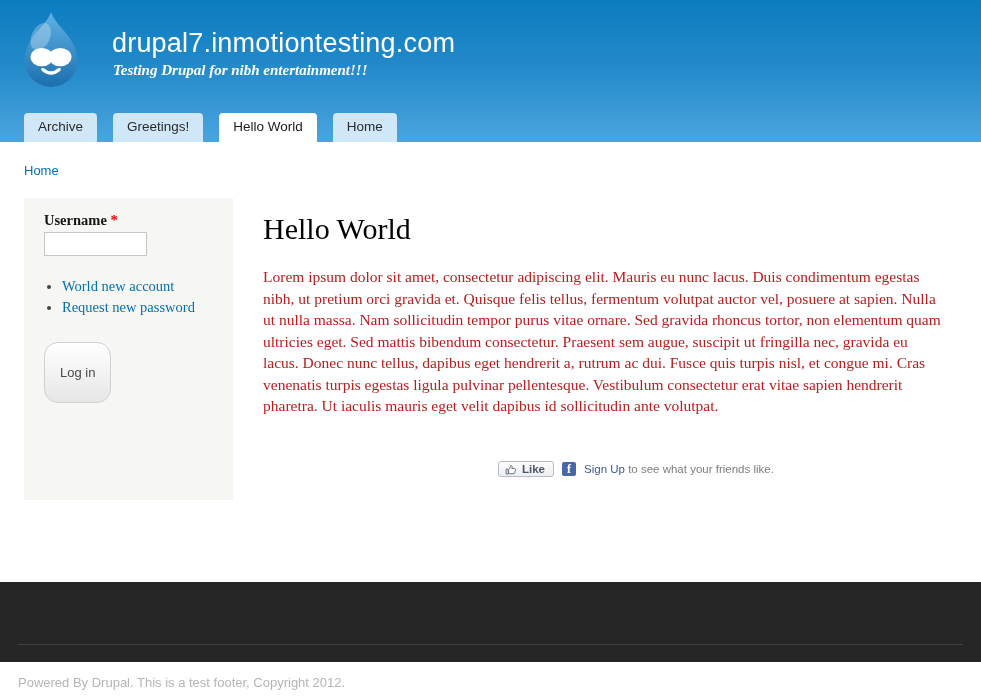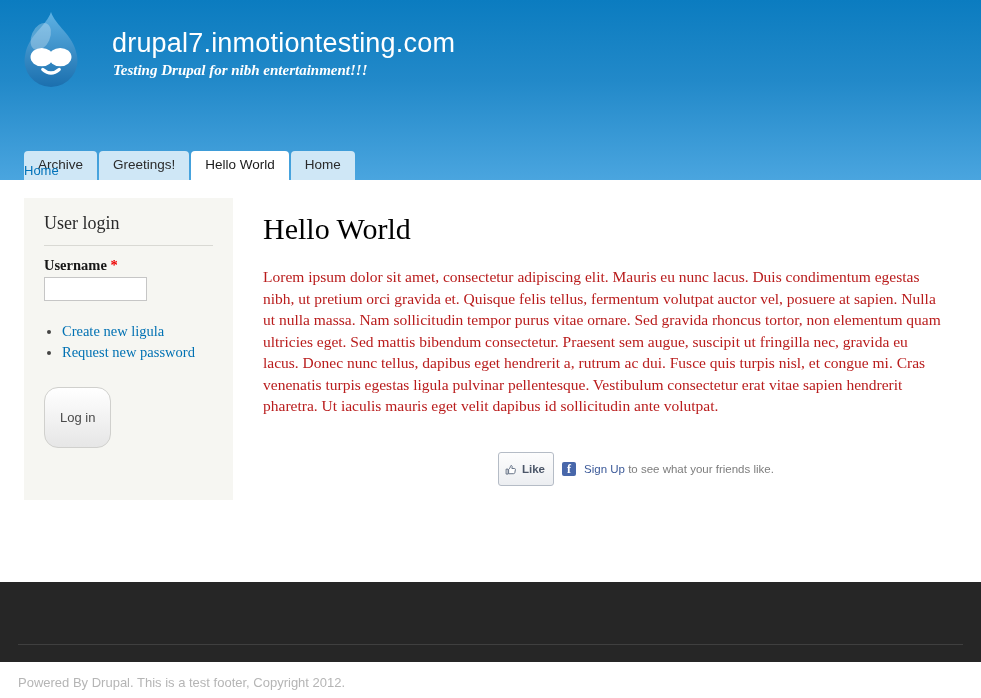--- a/index.html
+++ b/index.html
@@ -2,37 +2,37 @@
 <html><head>
 <meta charset="utf-8">
 <style>
   * { margin:0; padding:0; box-sizing:border-box; }
   html,body { background:#ffffff; }
   body { font-family:"Liberation Sans", sans-serif; }
   .page { position:relative; width:981px; height:698px; background:#ffffff; overflow:hidden; }
 
   
   .header {
-    position:absolute; left:0; top:0; width:981px; height:180px;
+    position:absolute; left:0; top:0; width:981px; height:142px;
     background:linear-gradient(to bottom, #0b7cc0 0%, #2289c9 45%, #4aa5df 100%);
   }
   .logo { position:absolute; left:17px; top:10px; width:68px; height:84px; }
   .site-name {
     position:absolute; left:112px; top:28px;
     font-size:27px; color:#ffffff; letter-spacing:0.2px; font-weight:normal;
   }
   .site-slogan {
     position:absolute; left:113px; top:62px;
     font-family:"Liberation Serif", serif; font-style:italic; font-weight:bold;
     font-size:15px; color:#ffffff;
   }
 
   
   .tabs {
-    position:absolute; left:24px; bottom:0; display:flex; gap:2px; align-items:center;
+    position:absolute; left:24px; bottom:0; display:flex; gap:16px; align-items:center;
   }
   .tab {
     display:block; padding:7px 14px 8px 14px;
     background:#cfe7f6; color:#2a2a2a;
     font-size:13.5px; line-height:14px;
     border-radius:4px 4px 0 0;
     cursor:pointer; text-decoration:none;
   }
   .tab.active { background:#ffffff; color:#1a1a1a; }
 
@@ -84,21 +84,21 @@
     font-family:"Liberation Serif", serif; font-size:15.5px; line-height:21.5px; color:#b91c1c;
   }
 
   
   .fb-widget {
     position:absolute; left:498px; top:457px;
     display:flex; align-items:center; gap:8px; height:24px;
   }
   .fb-like-button {
     display:flex; align-items:center; gap:4px;
-    padding:3px 8px 3px 6px; height:34px;
+    padding:3px 8px 3px 6px; height:16px;
     background:linear-gradient(to bottom, #fdfdfd 0%, #eceef1 100%);
     border:1px solid #b5bcc6; border-radius:3px;
     font-size:11.5px; font-weight:bold; color:#4b5668; cursor:pointer;
   }
   .fb-icon {
     width:14px; height:14px; background:#4867aa; border-radius:2px;
     color:#ffffff; font-family:"Liberation Serif", serif; font-weight:bold;
     font-size:12px; line-height:15px; text-align:center; cursor:pointer;
   }
   .fb-signup-text { font-size:11.5px; color:#7d7d7d; }
@@ -143,33 +143,32 @@
       <a class="tab active">Hello World</a>
       <a class="tab">Home</a>
     </div>
   </div>
 
   <div class="breadcrumb">
     <a>Home</a>
   </div>
 
   <div class="sidebar">
-    <h2 class="block-title">User login</h2>
 
     <div class="form-item">
       <label><span>Username</span>
         <span class="required">*</span>
       </label>
       <input type="text" class="form-text" value="" style="">
     </div>
 
 
     <ul class="login-links">
       <li>
-        <a>Create new ligula</a>
+        <a>World new account</a>
       </li>
       <li>
         <a>Request new password</a>
       </li>
     </ul>
 
     <button class="login-button">Log in</button>
   </div>
 
   <div class="main">

